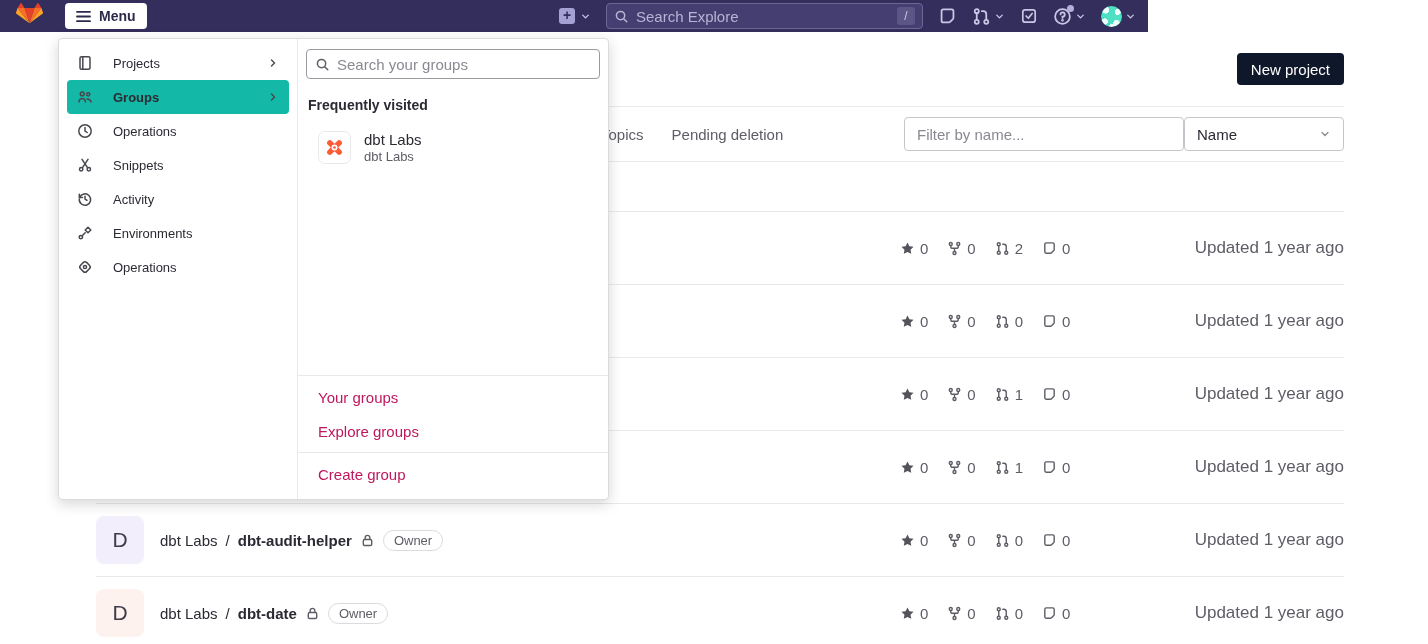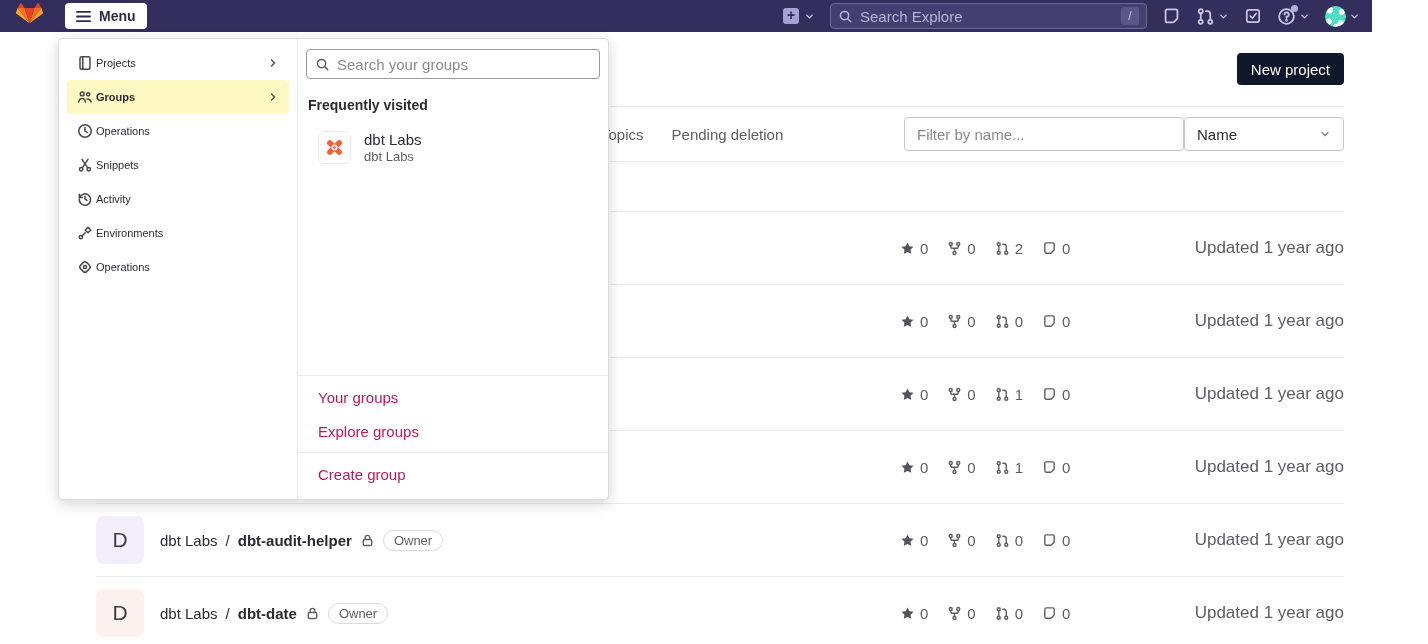--- a/index.html
+++ b/index.html
@@ -5,21 +5,21 @@
   * { margin:0; padding:0; box-sizing:border-box; }
   html,body { width:1428px; height:644px; }
   body {
     position:relative; overflow:hidden; background:#fff;
     font-family:"Liberation Sans", sans-serif; color:#2b2a33;
   }
   svg { display:block; }
 
   
   .navbar {
-    position:absolute; top:0; left:0; width:1372px; height:32px;
+    position:absolute; top:0; left:0; width:1148px; height:32px;
     background:#332e5c; display:flex; align-items:center; padding:0 12px;
   }
   .logo { width:27px; height:26px; margin-left:4px; }
   .menu-btn {
     margin-left:22px; height:26px; padding:0 11px; background:#fff;
     border:0; border-radius:4px; display:flex; align-items:center; gap:8px;
     color:#2b2a4a; font-weight:700; font-size:14px; cursor:pointer;
     font-family:"Liberation Sans", sans-serif;
   }
   .nav-right { margin-left:auto; display:flex; align-items:center; gap:15px; color:#c9c6e6; }
@@ -104,24 +104,24 @@
 
   
   .menu-dropdown {
     position:absolute; left:58px; top:38px; width:551px; height:462px;
     background:#fff; border:1px solid #dbdbde; border-radius:4px;
     box-shadow:0 4px 14px rgba(31,30,36,.18); display:flex; z-index:50;
   }
   .menu-col { width:239px; border-right:1px solid #e9e9ec; padding:7px 0; }
   .menu-item {
     height:34px; margin:0 8px; padding:0 10px; border-radius:4px;
-    display:flex; align-items:center; gap:3px; font-size:11px; color:#2b2a33;
+    display:flex; align-items:center; gap:20px; font-size:13px; color:#2b2a33;
     cursor:pointer;
   }
-  .menu-item.active { background:#fef9c3; font-weight:700; }
+  .menu-item.active { background:#14b8a6; font-weight:700; }
   .menu-item .mi-icon { color:#49474e; flex:none; }
   .menu-item .chev-r { margin-left:auto; color:#49474e; }
 
   .groups-col { flex:1; display:flex; flex-direction:column; min-width:0; }
   .group-search {
     margin:10px 8px 0; height:30px; border:1px solid #9b9aa1; border-radius:4px;
     display:flex; align-items:center; gap:7px; padding:0 8px;
   }
   .group-search input {
     border:0; outline:none; flex:1; font-size:15px; color:#2b2a33;

